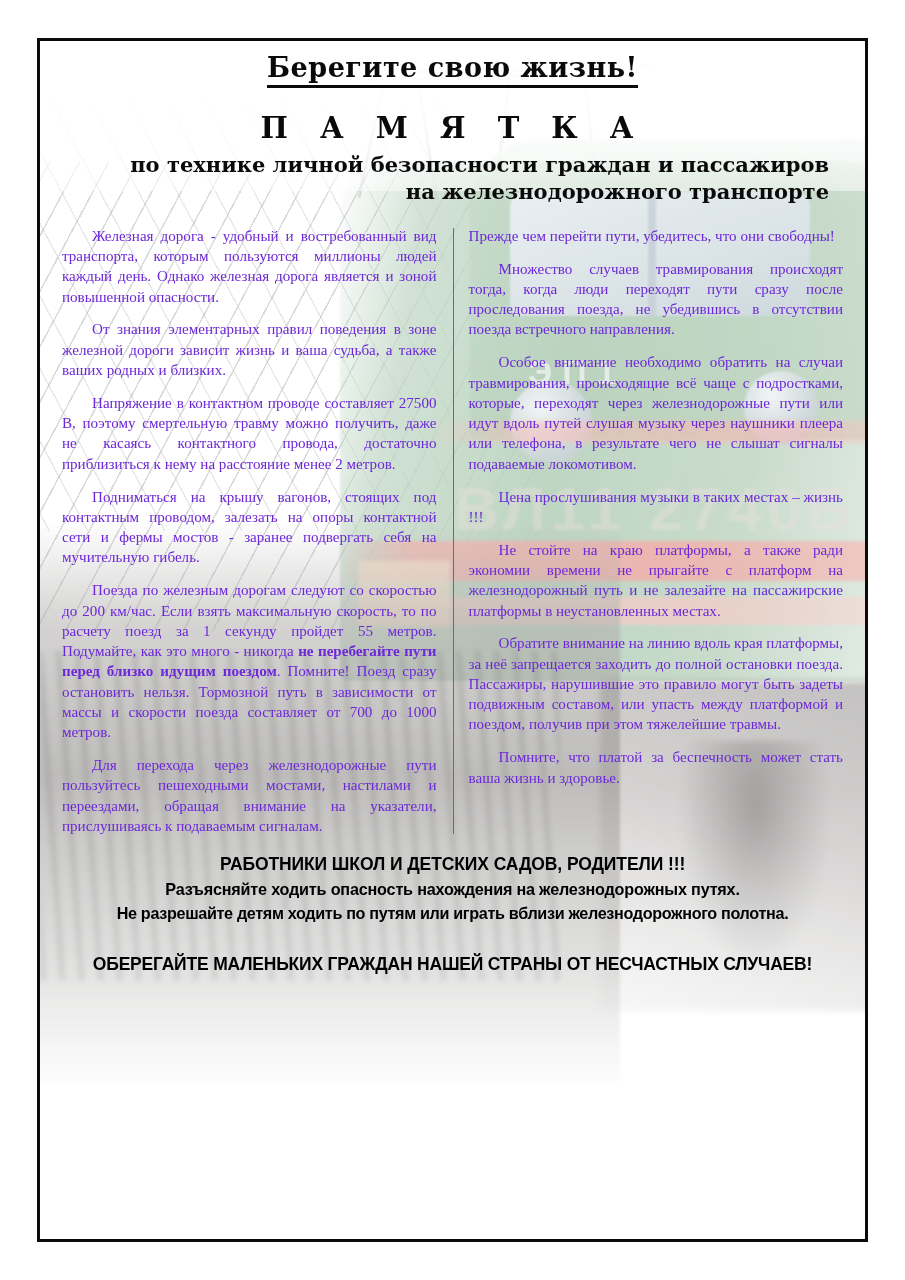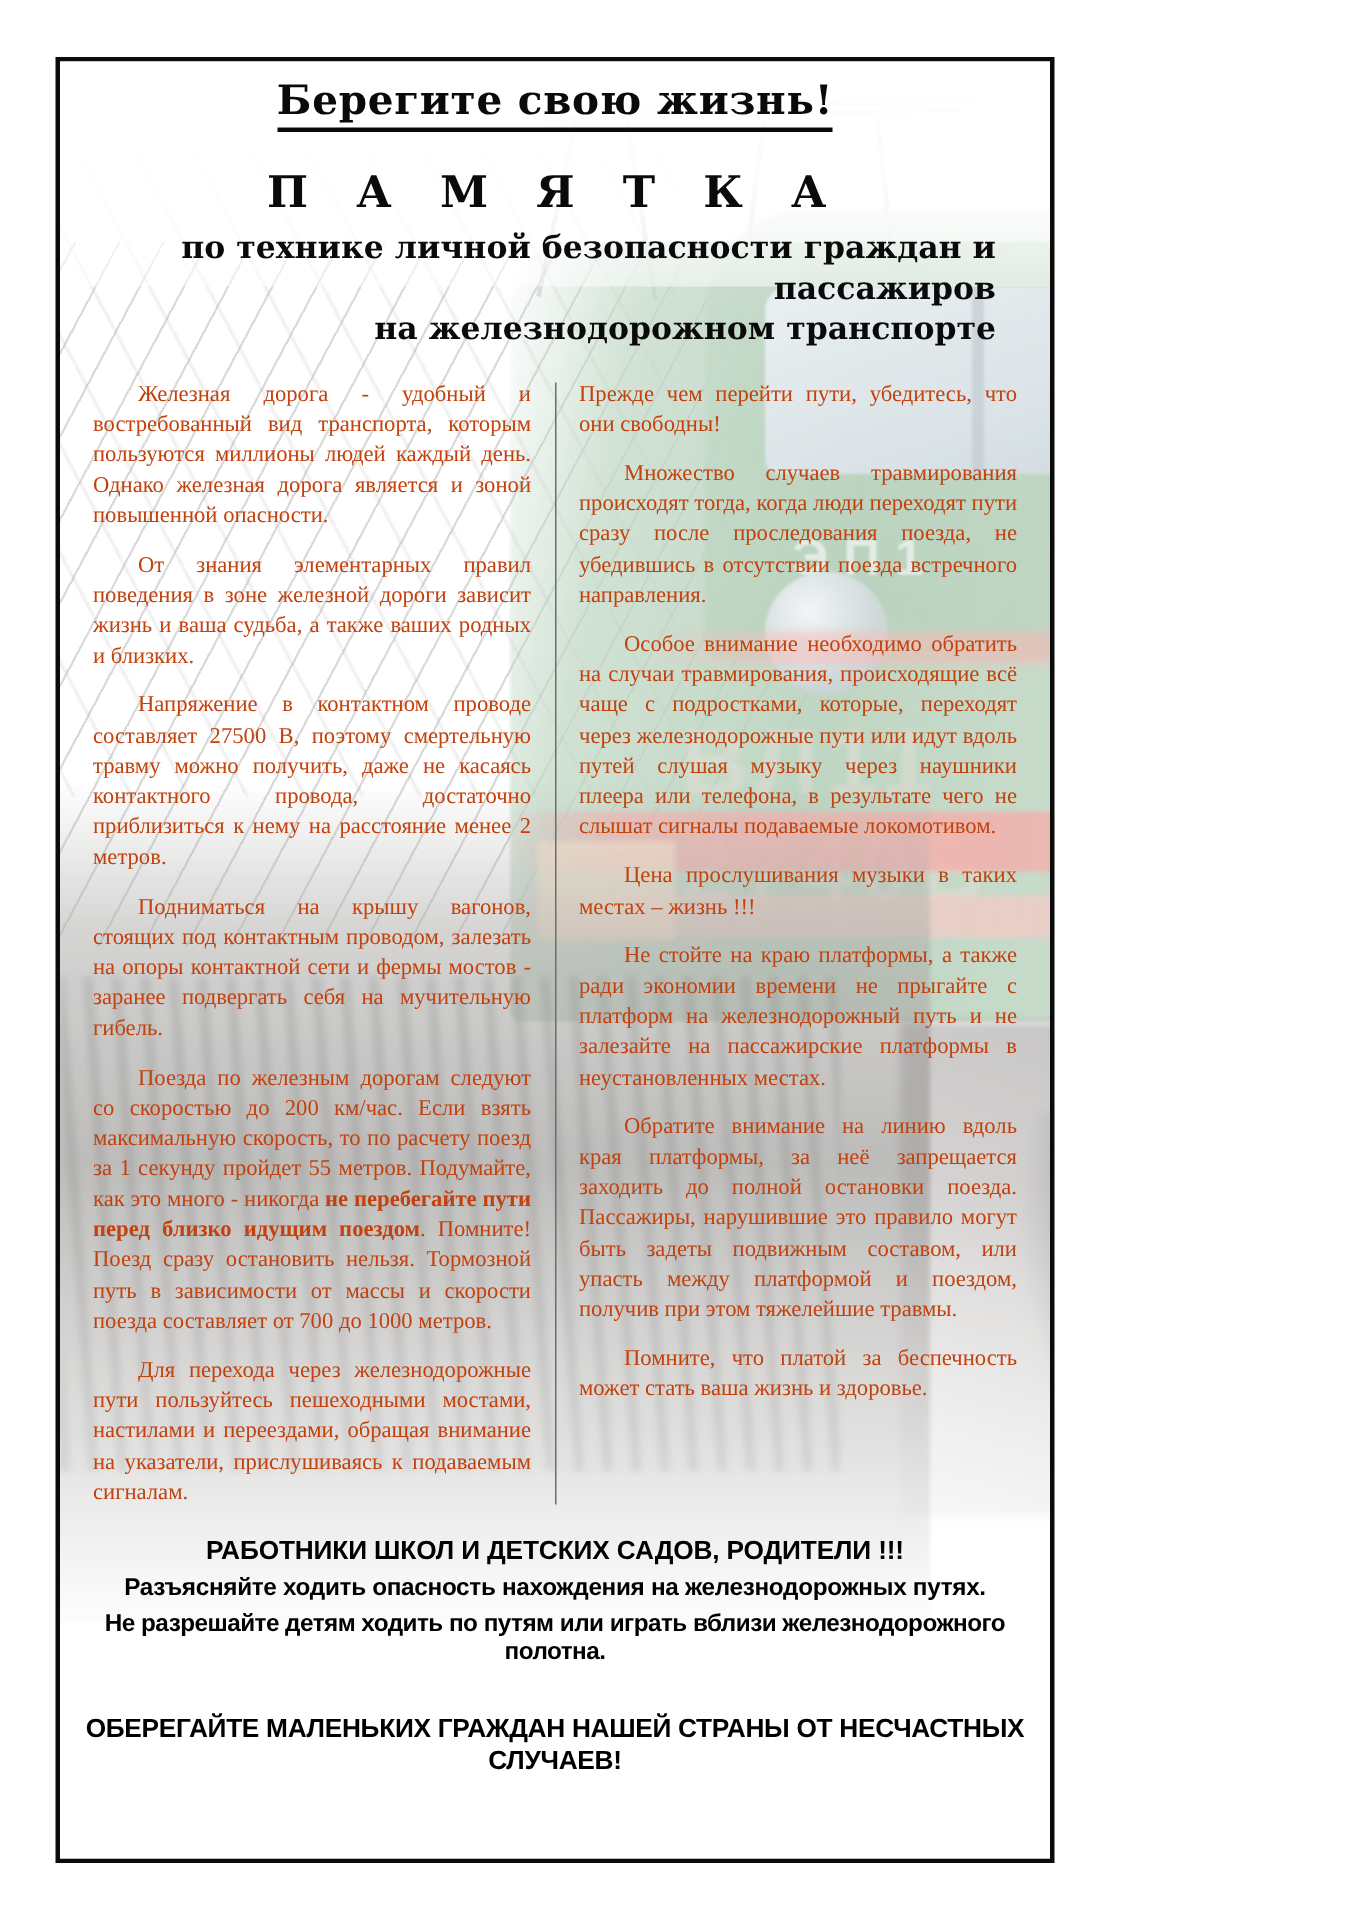--- a/index.html
+++ b/index.html
@@ -17,21 +17,21 @@
     position: relative;
     width: 905px;
     height: 1280px;
     background: #ffffff;
   }
 
   
   #frame {
     position: absolute;
     left: 37px; top: 38px;
-    width: 666px; height: 1204px;
+    width: 831px; height: 1204px;
     border: 3px solid #0b0b0b;
     background: #ffffff;
     overflow: hidden;
   }
 
   
   #bg {
     position: absolute;
     left: 0; top: 0; right: 0; bottom: 0;
     overflow: hidden;
@@ -230,21 +230,21 @@
     top: 2px;
     bottom: 2px;
     width: 1px;
     background: #6d6d6d;
   }
   .col {
     width: 50%;
     font-family: "Liberation Serif", serif;
     font-size: 15.1px;
     line-height: 1.345;
-    color: #c2410c;
+    color: #6d28d9;
     text-align: justify;
     text-justify: inter-word;
   }
   .col.left  { padding-right: 16px; }
   .col.right { padding-left: 16px; }
   .col p {
     margin: 0 0 12.5px 0;
     text-indent: 30px;
   }
   .col p.noind { text-indent: 0; }
@@ -324,21 +324,21 @@
     <div id="content">
 
       <div class="t-life">
         <span>Берегите свою жизнь!</span>
       </div>
 
       <div class="t-pamyatka">П А М Я Т К А</div>
 
       <div class="t-sub">
         <div>по технике личной безопасности граждан и пассажиров</div>
-        <div>на железнодорожном транспорте</div>
+        <div>на железнодорожного транспорте</div>
       </div>
 
       <div id="columns">
         <div class="vrule"></div>
 
         <div class="col left">
           <p>Железная дорога - удобный и востребованный вид транспорта, которым пользуются миллионы людей каждый день. Однако железная дорога является и зоной повышенной опасности.</p>
           <p>От знания элементарных правил поведения в зоне железной дороги зависит жизнь и ваша судьба, а также ваших родных и близких.</p>
           <p>Напряжение в контактном проводе составляет 27500 В, поэтому смертельную травму можно получить, даже не касаясь контактного провода, достаточно приблизиться к нему на расстояние менее 2 метров.</p>
           <p>Подниматься на крышу вагонов, стоящих под контактным проводом, залезать на опоры контактной сети и фермы мостов - заранее подвергать себя на мучительную гибель.</p>

